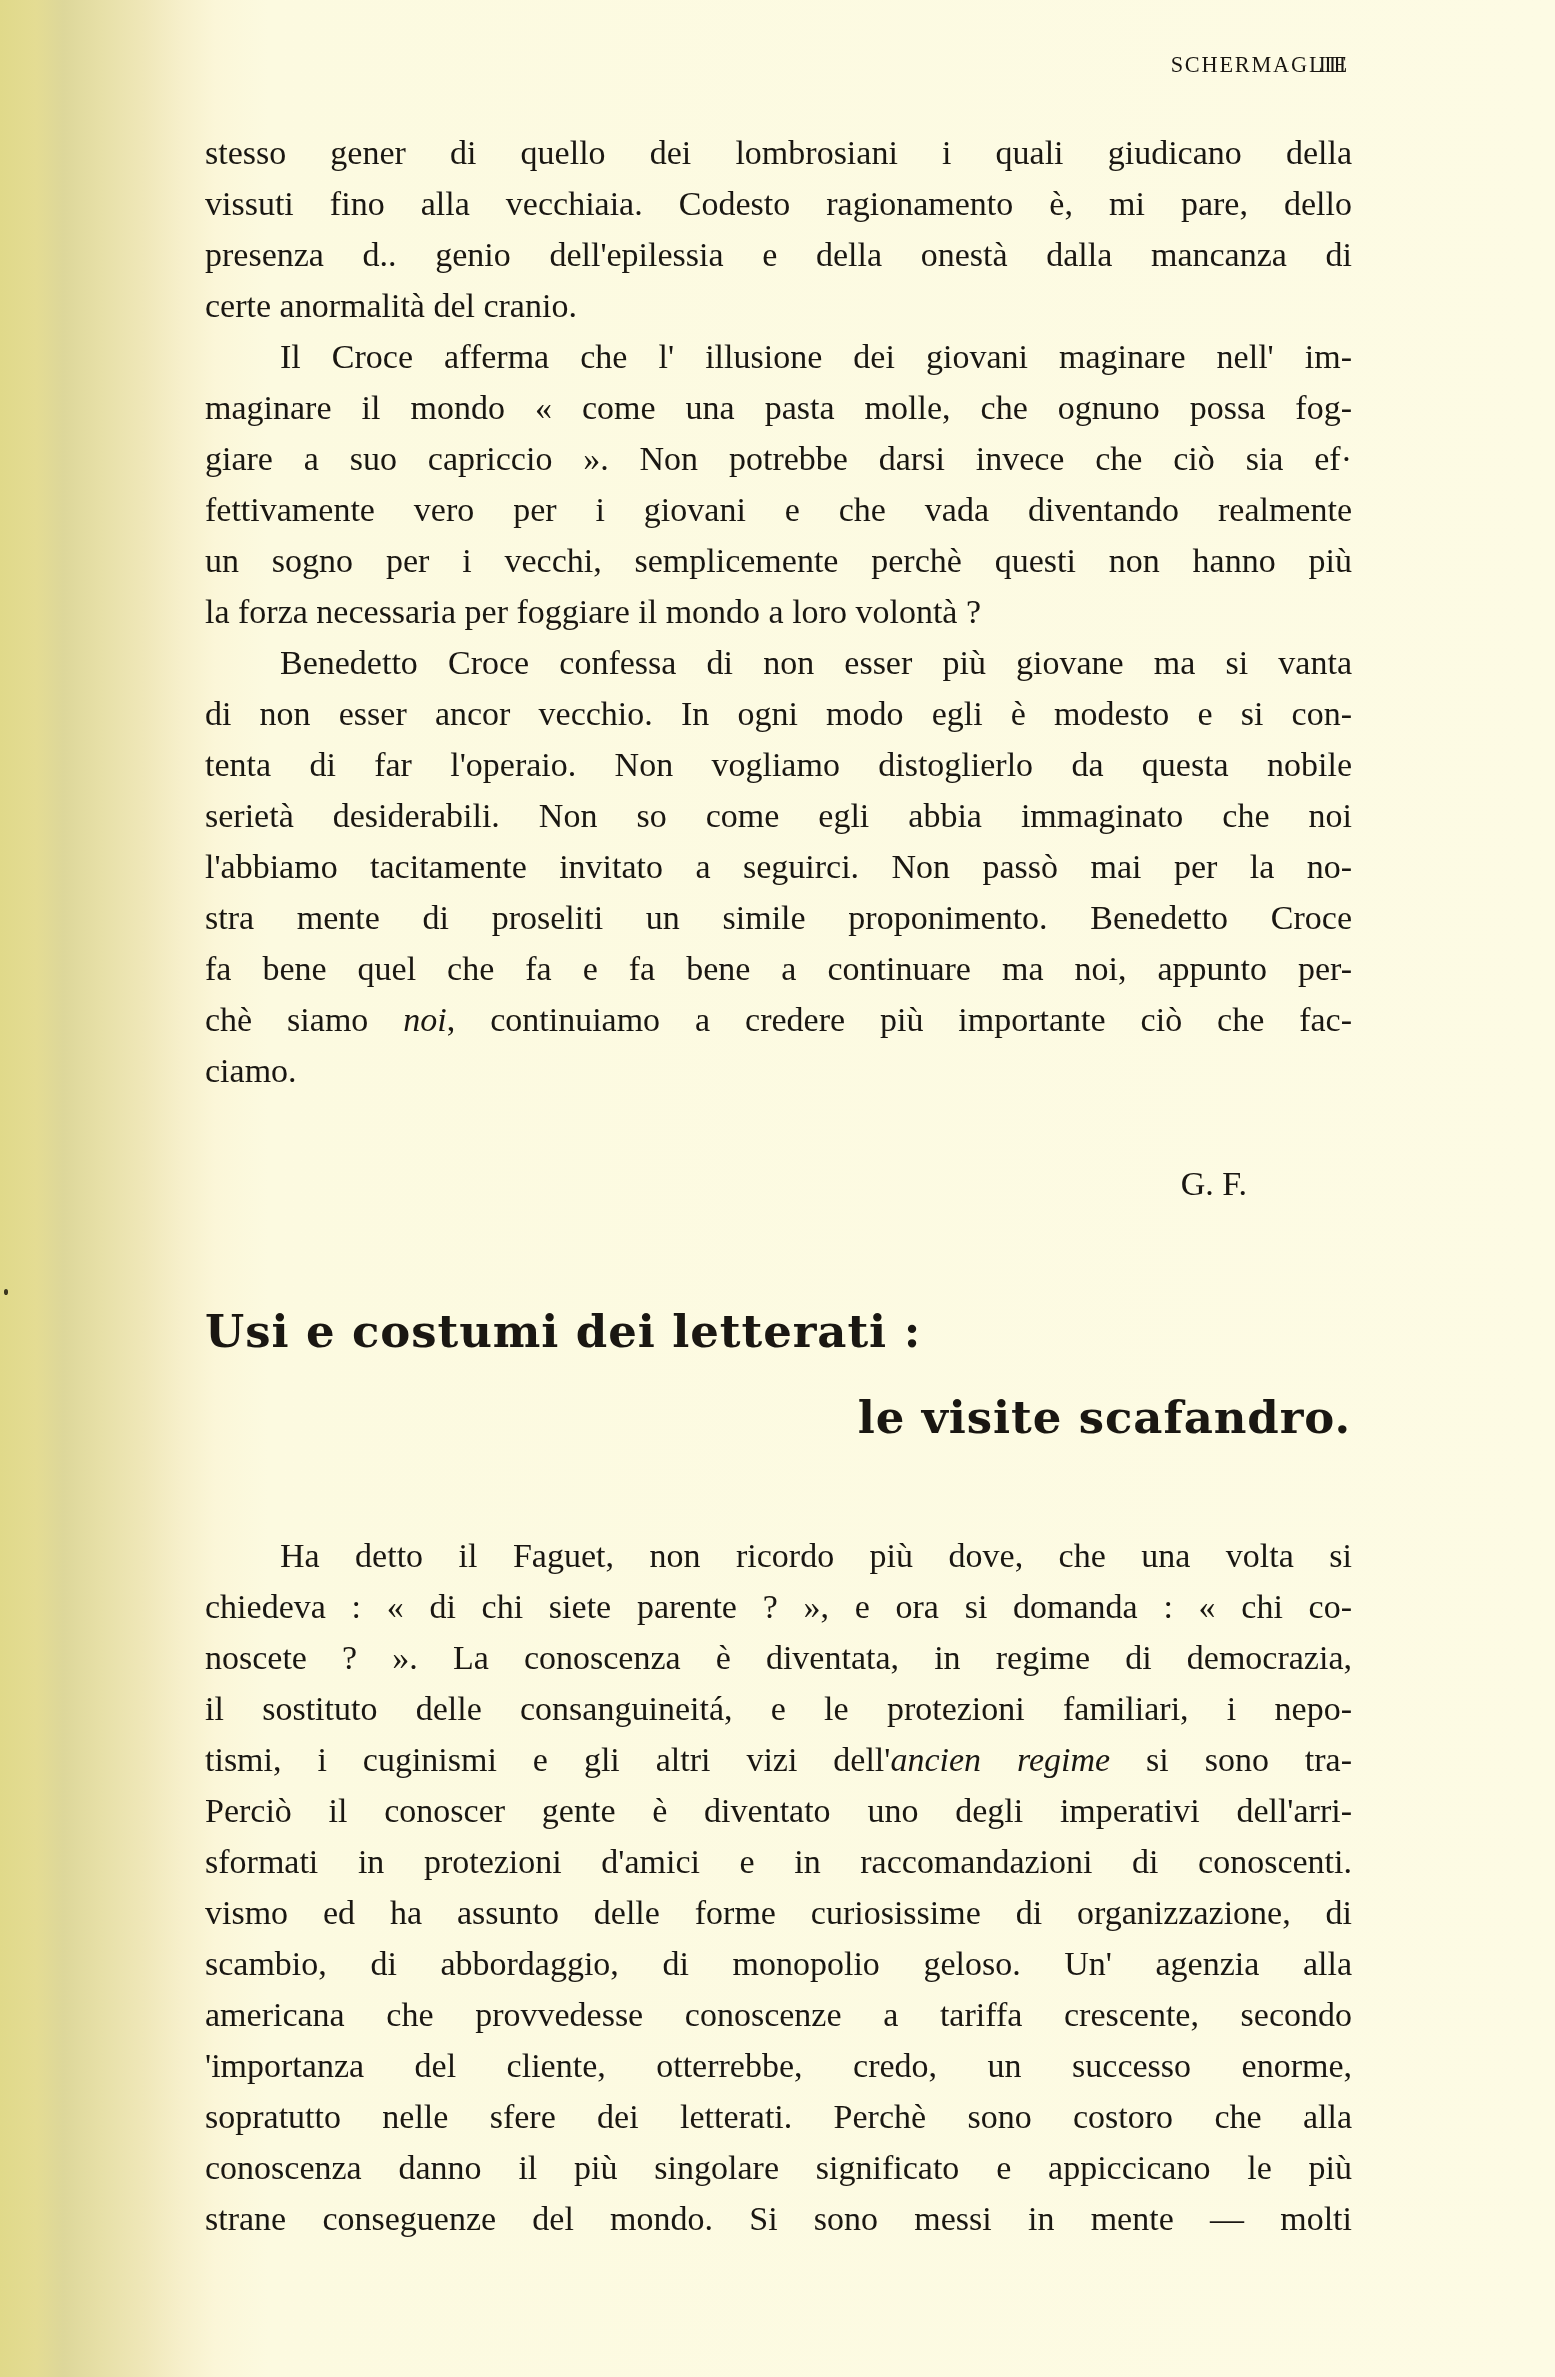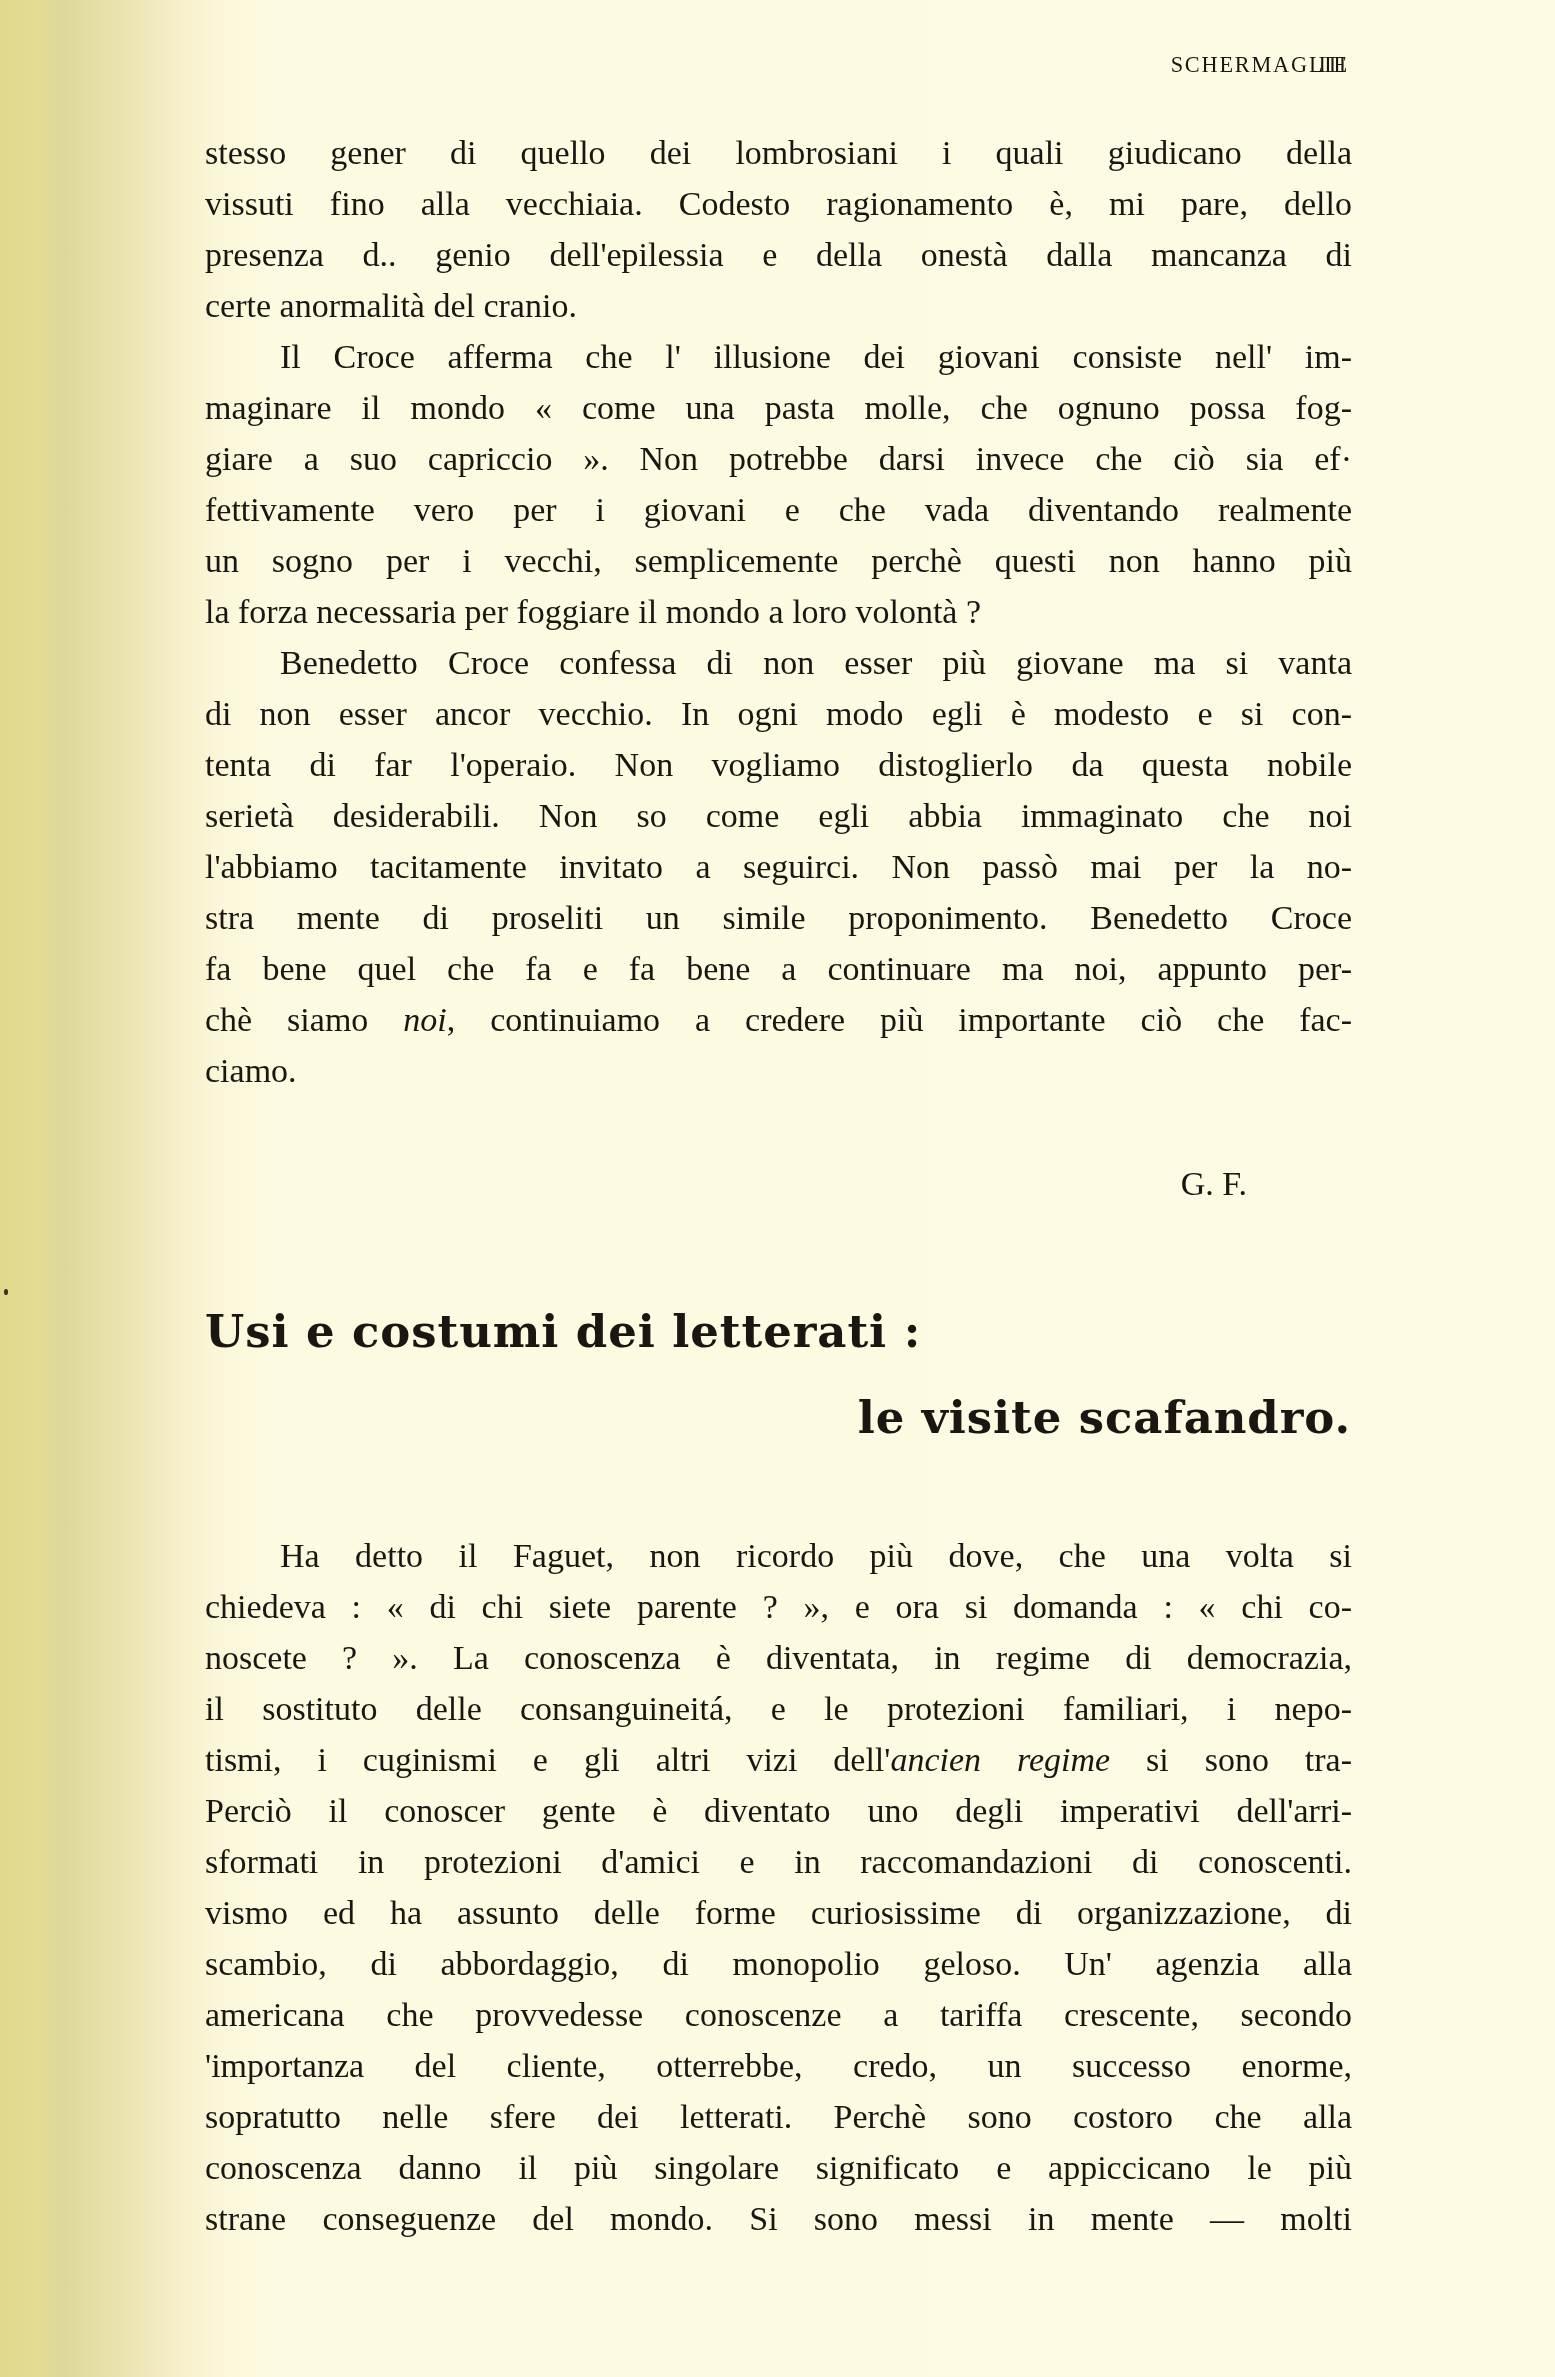--- a/index.html
+++ b/index.html
@@ -74,21 +74,21 @@
   <div class="running-head">
     <div class="running-title">SCHERMAGLIE</div>
     <div class="page-number">III</div>
   </div>
 
   <div class="text-block" style="top:127px;">
     <span class="line">stesso gener  di quello dei lombrosiani i quali giudicano della</span>
     <span class="line">vissuti fino alla vecchiaia. Codesto ragionamento è, mi pare, dello</span>
     <span class="line">presenza d.. genio dell'epilessia e della onestà dalla mancanza di</span>
     <span class="line last">certe anormalità del cranio.</span>
-    <span class="line indent">Il Croce afferma che l' illusione dei giovani consiste nell' im-</span>
+    <span class="line indent">Il Croce afferma che l' illusione dei giovani maginare nell' im-</span>
     <span class="line">maginare il mondo « come una pasta molle, che ognuno possa fog-</span>
     <span class="line">giare a suo capriccio ». Non potrebbe darsi invece che ciò sia ef·</span>
     <span class="line">fettivamente vero per i giovani e che vada diventando realmente</span>
     <span class="line">un sogno per i vecchi, semplicemente perchè questi non hanno più</span>
     <span class="line last">la forza necessaria per foggiare il mondo a loro volontà ?</span>
     <span class="line indent">Benedetto Croce confessa di non esser più giovane ma si vanta</span>
     <span class="line">di non esser ancor vecchio. In ogni modo egli è modesto e si con-</span>
     <span class="line">tenta di far l'operaio. Non vogliamo distoglierlo da questa nobile</span>
     <span class="line">serietà desiderabili. Non so come egli abbia immaginato che noi</span>
     <span class="line">l'abbiamo tacitamente invitato a seguirci. Non passò mai per la no-</span>

